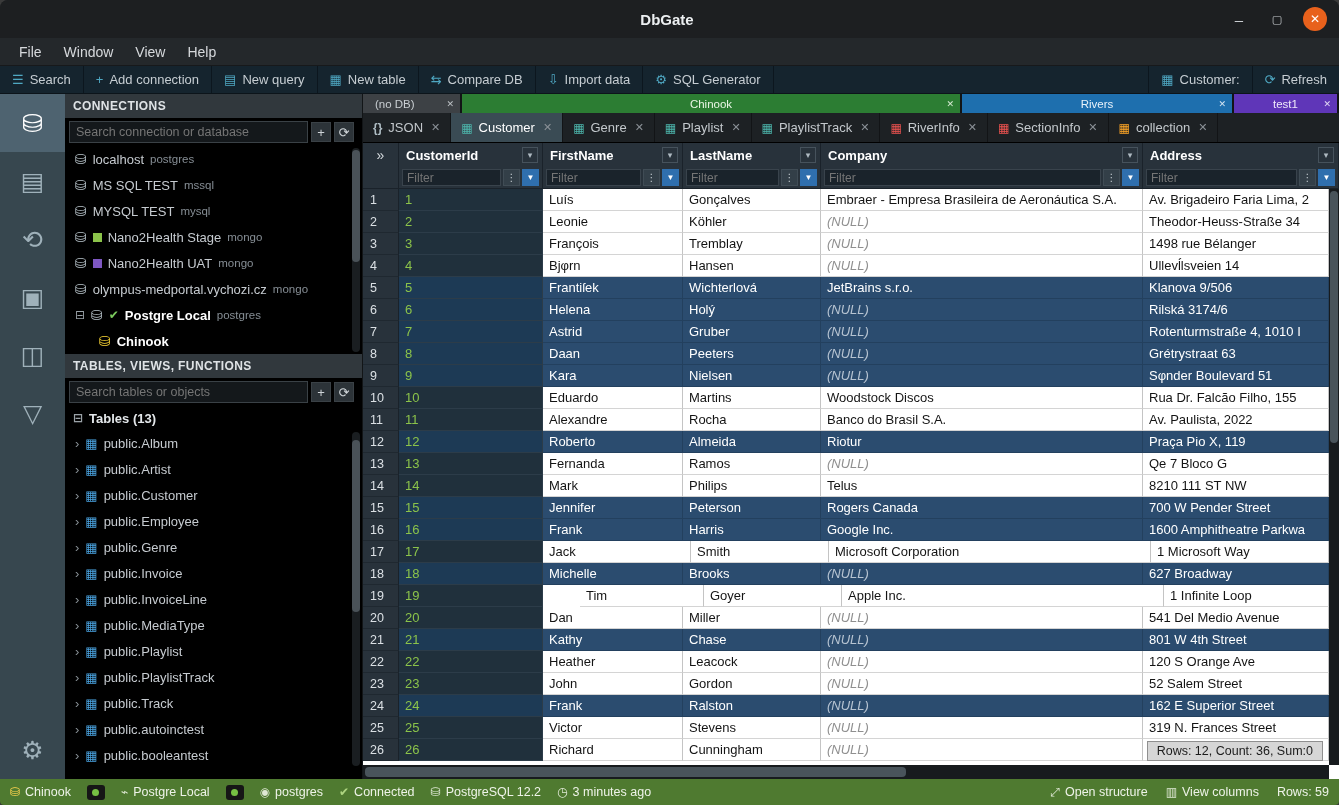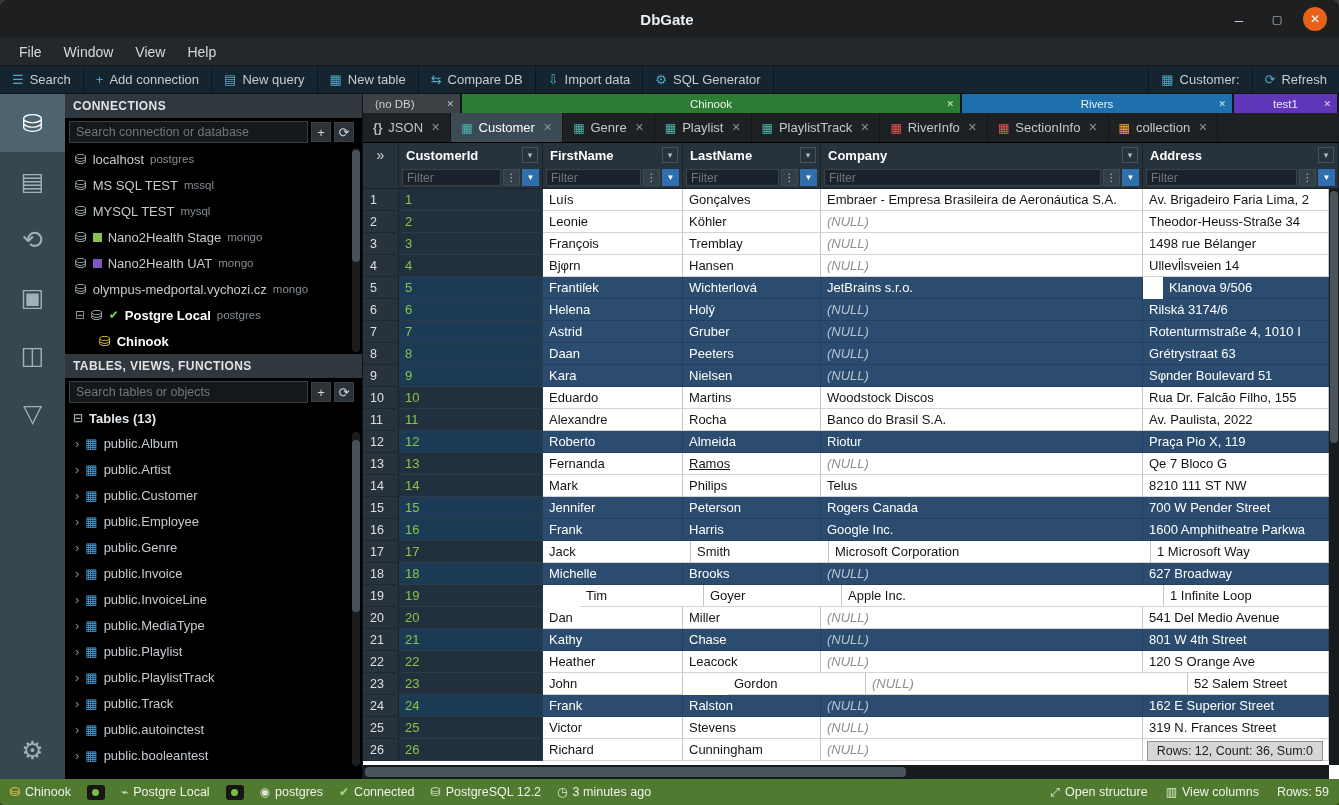--- a/index.html
+++ b/index.html
@@ -482,21 +482,21 @@
               <div class="gc datacell" style="width: 138px;">Hansen</div>
               <div class="gc datacell nullv" style="width: 322px;">(NULL)</div>
               <div class="gc datacell" style="flex: 1 1 0%;">Ullevĺlsveien 14</div>
             </div>
             <div class="grow sel">
               <div class="gc rownum">5</div>
               <div class="gc idcell" style="width: 144px;">5</div>
               <div class="gc datacell" style="width: 140px;">Frantiſek</div>
               <div class="gc datacell" style="width: 138px;">Wichterlová</div>
               <div class="gc datacell" style="width: 322px;">JetBrains s.r.o.</div>
-              <div class="gc datacell" style="flex: 1 1 0%; margin-left: 20px;">Klanova 9/506</div>
+              <div class="gc datacell" style="flex: 1 1 0%;">Klanova 9/506</div>
             </div>
             <div class="grow sel">
               <div class="gc rownum">6</div>
               <div class="gc idcell" style="width: 144px;">6</div>
               <div class="gc datacell" style="width: 140px;">Helena</div>
               <div class="gc datacell" style="width: 138px;">Holý</div>
               <div class="gc datacell nullv" style="width: 322px;">(NULL)</div>
               <div class="gc datacell" style="flex: 1 1 0%;">Rilská 3174/6</div>
             </div>
             <div class="grow sel">
@@ -544,21 +544,21 @@
               <div class="gc idcell" style="width: 144px;">12</div>
               <div class="gc datacell" style="width: 140px;">Roberto</div>
               <div class="gc datacell" style="width: 138px;">Almeida</div>
               <div class="gc datacell" style="width: 322px;">Riotur</div>
               <div class="gc datacell" style="flex: 1 1 0%;">Praça Pio X, 119</div>
             </div>
             <div class="grow">
               <div class="gc rownum">13</div>
               <div class="gc idcell" style="width: 144px;">13</div>
               <div class="gc datacell" style="width: 140px;">Fernanda</div>
-              <div class="gc datacell" style="width: 138px; text-decoration: underline;">Ramos</div>
+              <div class="gc datacell" style="width: 138px;">Ramos</div>
               <div class="gc datacell nullv" style="width: 322px;">(NULL)</div>
               <div class="gc datacell" style="flex: 1 1 0%;">Qe 7 Bloco G</div>
             </div>
             <div class="grow">
               <div class="gc rownum">14</div>
               <div class="gc idcell" style="width: 144px;">14</div>
               <div class="gc datacell" style="width: 140px;">Mark</div>
               <div class="gc datacell" style="width: 138px;">Philips</div>
               <div class="gc datacell" style="width: 322px;">Telus</div>
               <div class="gc datacell" style="flex: 1 1 0%;">8210 111 ST NW</div>
@@ -624,21 +624,21 @@
               <div class="gc idcell" style="width: 144px;">22</div>
               <div class="gc datacell" style="width: 140px;">Heather</div>
               <div class="gc datacell" style="width: 138px;">Leacock</div>
               <div class="gc datacell nullv" style="width: 322px;">(NULL)</div>
               <div class="gc datacell" style="flex: 1 1 0%;">120 S Orange Ave</div>
             </div>
             <div class="grow">
               <div class="gc rownum">23</div>
               <div class="gc idcell" style="width: 144px;">23</div>
               <div class="gc datacell" style="width: 140px;">John</div>
-              <div class="gc datacell" style="width: 138px; margin-left: 45px;">Gordon</div>
+              <div class="gc datacell" style="width: 138px;">Gordon</div>
               <div class="gc datacell nullv" style="width: 322px;">(NULL)</div>
               <div class="gc datacell" style="flex: 1 1 0%;">52 Salem Street</div>
             </div>
             <div class="grow sel">
               <div class="gc rownum">24</div>
               <div class="gc idcell" style="width: 144px;">24</div>
               <div class="gc datacell" style="width: 140px;">Frank</div>
               <div class="gc datacell" style="width: 138px;">Ralston</div>
               <div class="gc datacell nullv" style="width: 322px;">(NULL)</div>
               <div class="gc datacell" style="flex: 1 1 0%;">162 E Superior Street</div>

